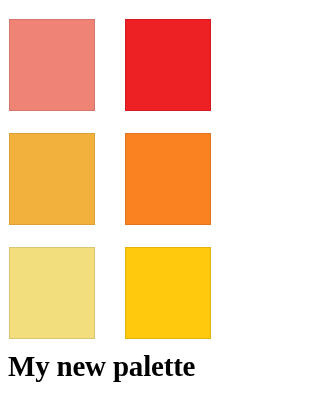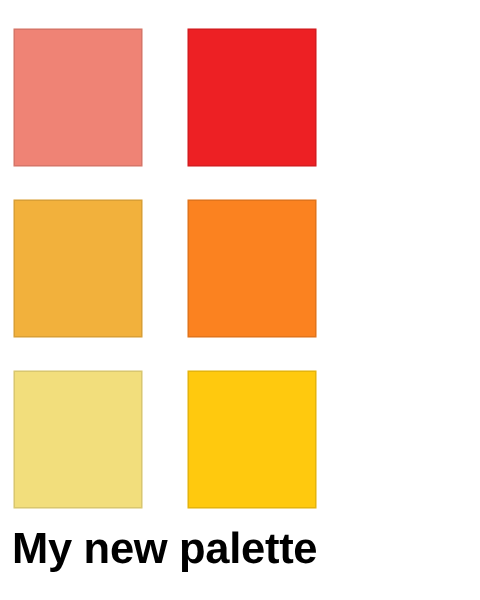--- a/index.html
+++ b/index.html
@@ -67,15 +67,15 @@
 
   <div id="swatch-grid">
     <div class="swatch" style="background-color: rgb(239, 131, 117);"></div>
     <div class="swatch" style="background-color: rgb(237, 32, 36);"></div>
     <div class="swatch" style="background-color: rgb(242, 177, 60);"></div>
     <div class="swatch" style="background-color: rgb(251, 130, 32);"></div>
     <div class="swatch" style="background-color: rgb(242, 222, 124);"></div>
     <div class="swatch" style="background-color: rgb(255, 201, 14);"></div>
   </div>
 
-  <div id="palette-caption" style="color: rgb(0, 0, 0);">My new palette</div>
+  <div id="palette-caption" style="color: rgb(0, 0, 0); font-family: Liberation Serif, serif;">My new palette</div>
 
 </div>
 
 </body></html>

